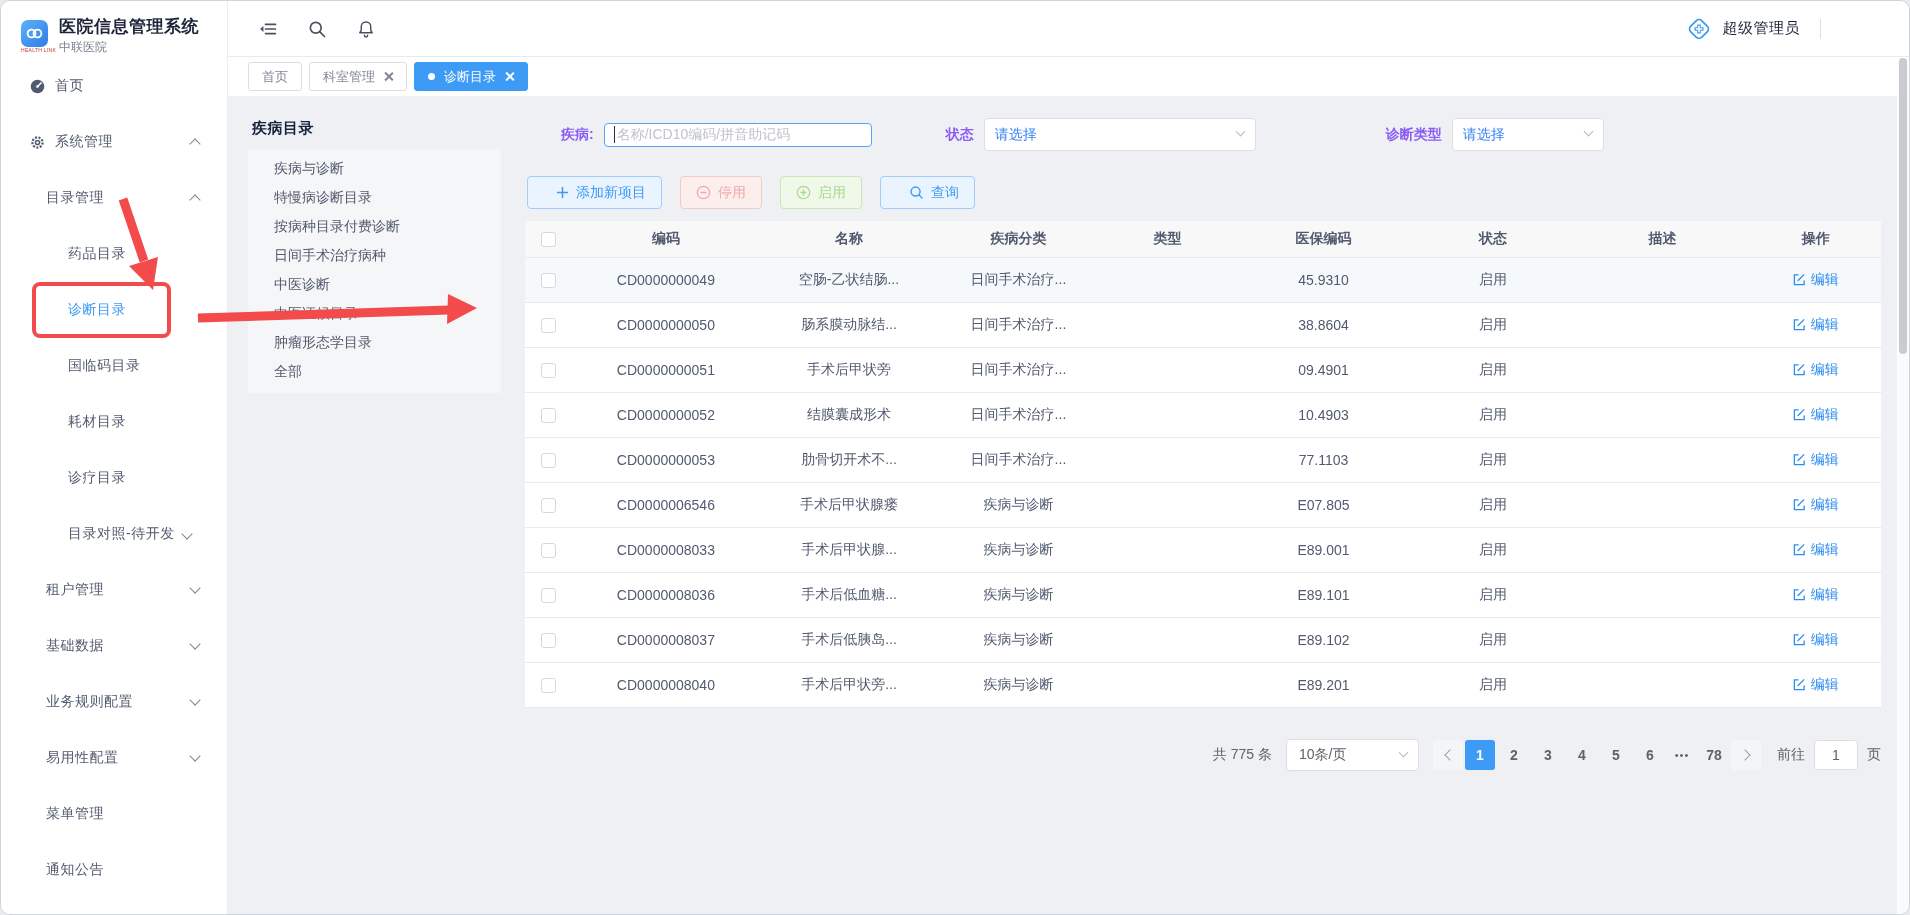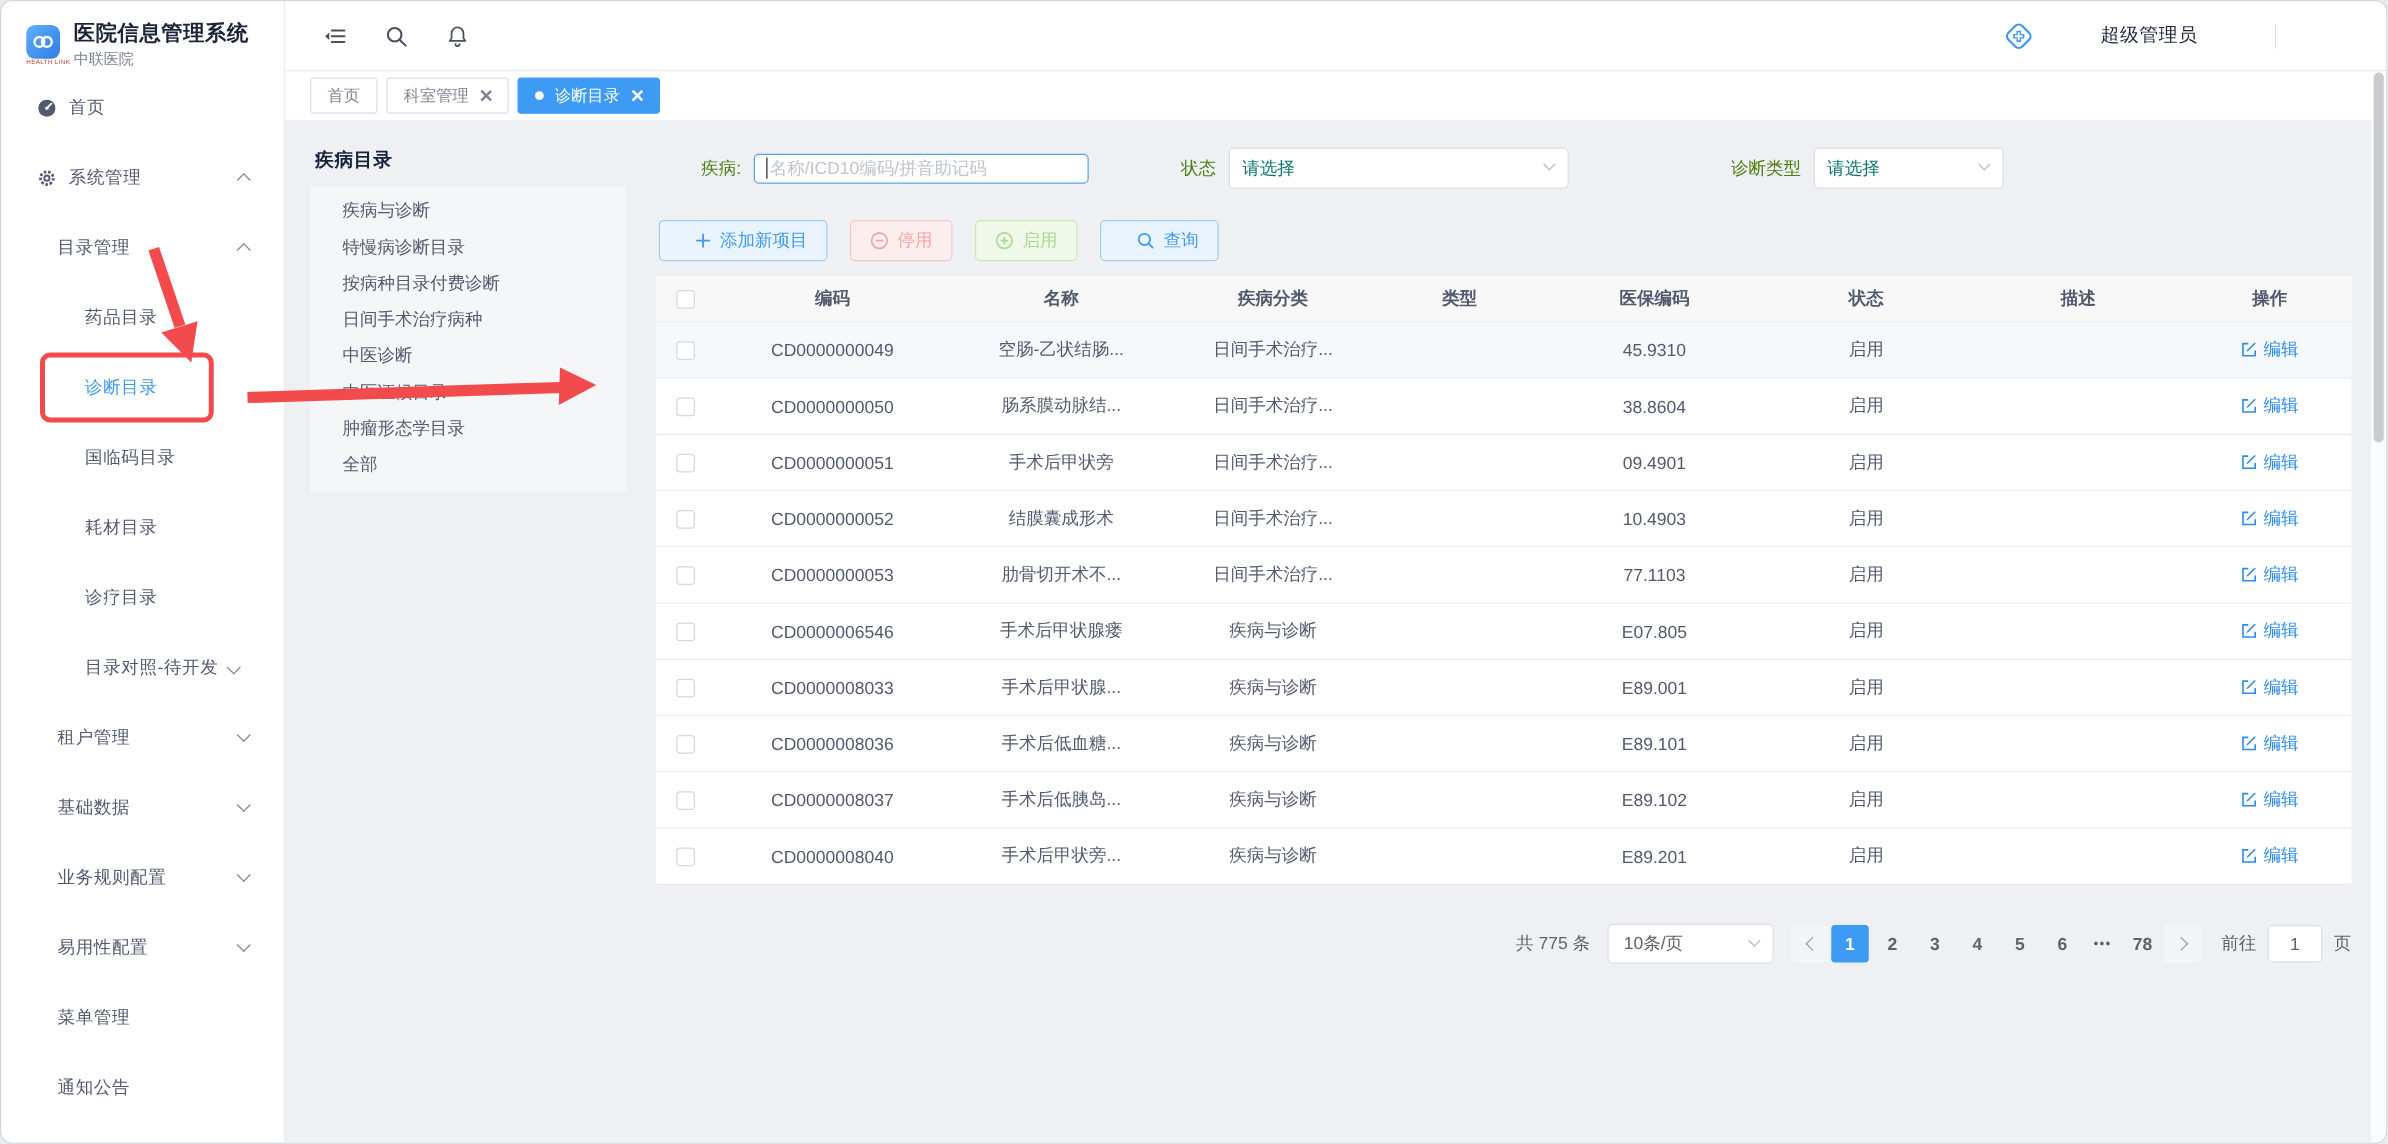--- a/index.html
+++ b/index.html
@@ -34,21 +34,21 @@
   .chev.up { transform:rotate(-135deg); top:26px; }
   .chev.down { transform:rotate(45deg); top:22px; }
   .chev.inline { position:static; margin-left:8px; }
   .sicon { width:17px; height:17px; flex:none; }
 
   
   .topbar { position:absolute; left:227px; right:0; top:0; height:56px; background:#fff;
             border-bottom:1px solid #e8eaec; display:flex; align-items:center; z-index:2; }
   .top-icons { display:flex; align-items:center; gap:29px; padding-left:30px; }
   .tico { width:20px; height:20px; cursor:pointer; }
-  .top-right { position:absolute; right:88px; display:flex; align-items:center;gap:42px; }
+  .top-right { position:absolute; right:88px; display:flex; align-items:center; }
   .user-name { font-size:15px; color:#1c2438; margin-left:10px; letter-spacing:.5px; }
   .top-div { width:1px; height:20px; background:#dcdee2; margin-left:20px; }
 
   
   .tabbar { position:absolute; left:227px; right:0; top:56px; height:39px; background:#fff;
             display:flex; align-items:center; padding-left:20px; gap:7px; z-index:1; }
   .tab { height:29px; display:flex; align-items:center; padding:0 13px; border:1px solid #dcdee2;
          border-radius:3px; background:#fff; font-size:13px; color:#808695; cursor:pointer; }
   .tab .x { width:9px; height:9px; margin-left:9px; position:relative; }
   .tab .x::before,.tab .x::after { content:""; position:absolute; left:4px; top:-1px; width:1.5px; height:11px; background:currentColor; }
@@ -61,28 +61,28 @@
              background:#eef0f4; padding:15px 16px 0 20px; display:flex;justify-content:center; }
   .submenu { width:253px; flex:none; margin-right:24px; }
   .submenu-title { font-size:15px; font-weight:bold; color:#17233d; padding:8px 0 11px 4px; letter-spacing:.5px; }
   .submenu-list { background:#f5f6f7; padding:5px 0 7px; }
   .submenu-item { height:29px; line-height:29px; padding-left:26px; font-size:14px; color:#515a6e; cursor:pointer; }
 
   .main { flex:1; min-width:0; }
 
   
   .filter-row { display:flex; align-items:center; margin:7px 0 0 36px; }
-  .f-label { font-size:14px; font-weight:normal; color:#4d7c0f; margin-right:10px; white-space:nowrap; }
+  .f-label { font-size:14px; font-weight:bold; color:#8b5cf6; margin-right:10px; white-space:nowrap; }
   .f-input { width:268px; height:24px; background:#fff; border:1px solid #57a3f3; border-radius:4px;
              display:flex; align-items:center; padding-left:9px; }
   .caret { width:1px; height:17px; background:#2b2f36; margin-right:2px; }
   .placeholder { font-size:14px; color:#bfc3cb; }
   .f-select { position:relative; height:33px; background:#fff; border:1px solid #dcdee2; border-radius:4px;
               display:flex; align-items:center; padding:0 26px 0 10px; cursor:pointer; }
-  .f-select .placeholder { color:#0f766e; }
+  .f-select .placeholder { color:#3b82f6; }
   .sel-chev { position:absolute; right:11px; top:11px; width:7px; height:7px;
               border-right:1.4px solid #b6bac2; border-bottom:1.4px solid #b6bac2; transform:rotate(45deg); margin-top:-2px; }
   .gap1 { margin-left:74px; } .gap2 { margin-left:130px; }
   .w272 { width:272px; } .w152 { width:152px; }
 
   
   .btn-row { display:flex; align-items:center; margin-top:25px; margin-left:2px; }
   .btn { height:33px; border-radius:4px; font-size:14px; display:flex; align-items:center;
          padding:0 15px; margin-right:18px; cursor:pointer; border:1px solid transparent; }
   .btn .bico { margin-right:7px; display:flex; }

